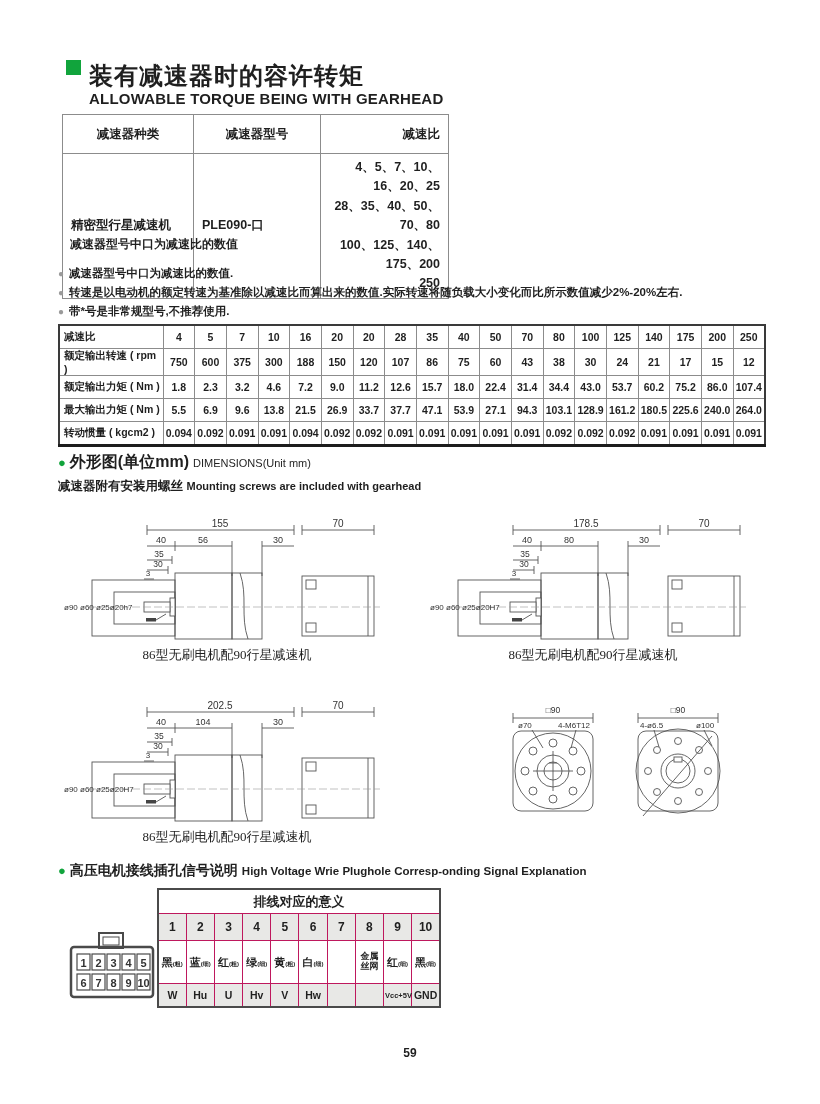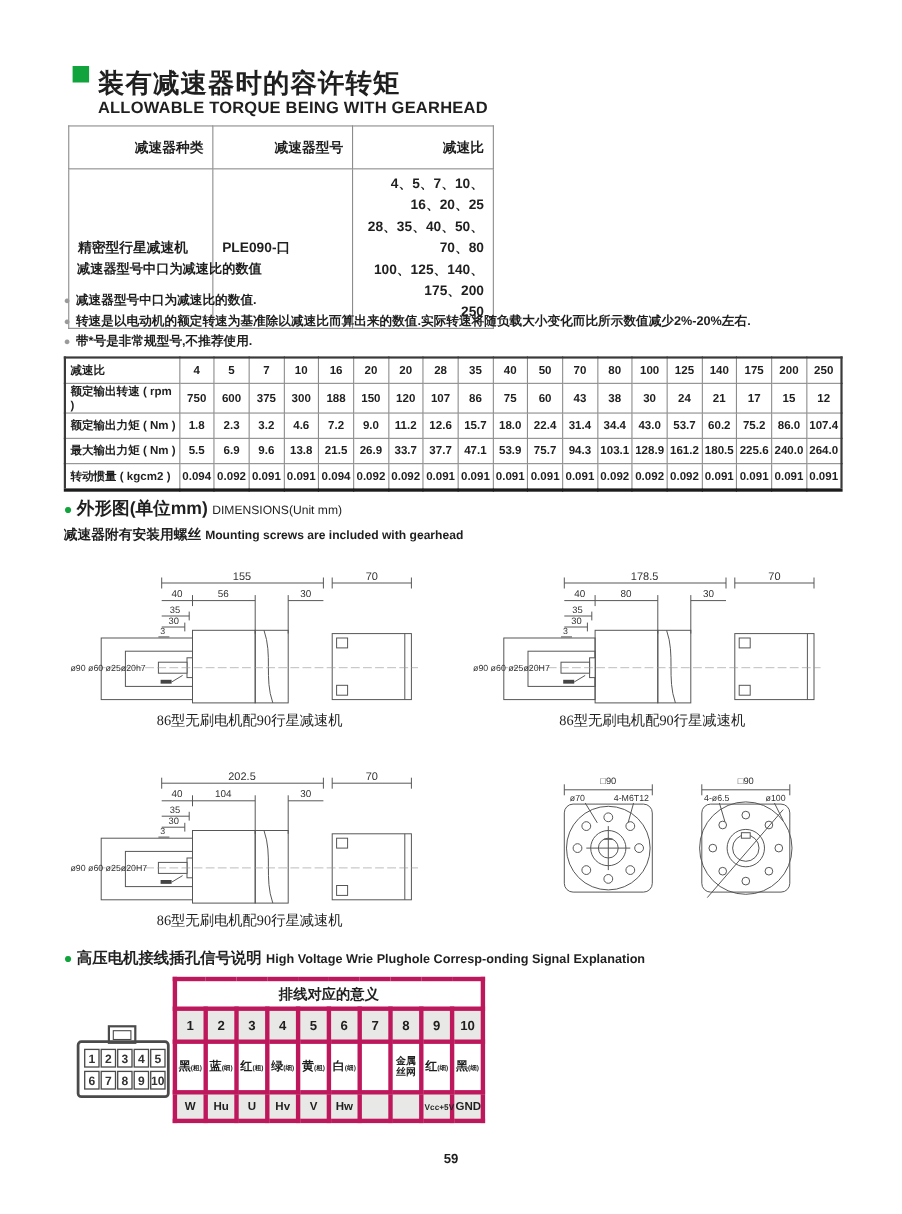--- a/index.html
+++ b/index.html
@@ -8,21 +8,21 @@
   .abs{position:absolute;}
   
   .title-row{left:66px;top:60px;display:flex;gap:8px;}
   .green-sq{width:15px;height:15px;background:#11a43c;display:inline-block;}
   .cn-title{font-size:24px;font-weight:700;letter-spacing:1px;}
   .en-title{left:89px;top:90px;font-size:15px;font-weight:700;letter-spacing:.2px;}
   
   table{border-collapse:collapse;}
   .t1{left:62px;top:114px;width:386px;table-layout:fixed;}
   .t1 th,.t1 td{border:1px solid #8c8c8c;font-size:12.5px;font-weight:700;padding:4px 8px;vertical-align:middle;}
-  .t1 th{text-align:right;height:30px;}
+  .t1 th{text-align:center;height:30px;}
   .t1 td{height:84px;}
   .t1 .right{text-align:right;}
   .ratios-cell{white-space:pre-line;line-height:1.55;font-size:12px;}
   .t1-footnote{left:70px;top:236px;font-size:12px;font-weight:700;}
   
   .notes{left:58px;top:266px;width:710px;}
   .note-line{display:flex;align-items:flex-start;gap:5px;font-size:11.5px;font-weight:600;margin-bottom:4px;line-height:1.3;}
   .note-bullet{color:#9a9a9a;font-size:10px;line-height:1.5;}
   
   .spec{left:58px;top:324px;width:708px;table-layout:fixed;border:2px solid #3a3a3a;border-bottom:3px solid #1c1c1c;}
@@ -37,21 +37,21 @@
   .dim-sub .en{font-size:11px;font-weight:700;}
   
   svg{display:block;}
   svg text{font-family:"Liberation Sans",sans-serif;fill:#333;}
   .draw-caption{font-family:"Liberation Serif",serif;font-size:13px;text-align:center;width:330px;}
   
   .wire-head{left:58px;top:862px;display:flex;align-items:baseline;gap:4px;}
   .wire-cn{font-size:14px;font-weight:700;}
   .wire-en{font-size:11.5px;font-weight:700;}
   .wt{left:157px;top:888px;width:284px;table-layout:fixed;border:2px solid #4a4a4a;}
-  .wt td{border:4px solid #be185d;text-align:center;vertical-align:middle;margin-left:28px;}
+  .wt td{border:1px solid #be185d;text-align:center;vertical-align:middle;margin-left:28px;}
   .wt .title-cell{font-size:13px;font-weight:700;height:21px;background:#fff;}
   .wt .pin{font-size:12px;font-weight:700;height:24px;background:#e8e8e6;}
   .wt .clr{font-size:11px;font-weight:700;height:40px;background:#fff;line-height:1.1;}
   .wt .clr .sub{font-size:6px;}
   .wt .sig{font-size:10.5px;font-weight:700;height:20px;background:#e8e8e6;}
   .page-num{left:0;top:1046px;width:820px;text-align:center;font-size:12px;font-weight:bold;}
 </style>
 </head>
 <body>
 
@@ -197,21 +197,21 @@
       <td>5.5</td>
           <td>6.9</td>
           <td>9.6</td>
           <td>13.8</td>
           <td>21.5</td>
           <td>26.9</td>
           <td>33.7</td>
           <td>37.7</td>
           <td>47.1</td>
           <td>53.9</td>
-          <td>75.7</td>
+          <td>27.1</td>
           <td>94.3</td>
           <td>103.1</td>
           <td>128.9</td>
           <td>161.2</td>
           <td>180.5</td>
           <td>225.6</td>
           <td>240.0</td>
           <td>264.0</td>
     </tr>
     <tr>

